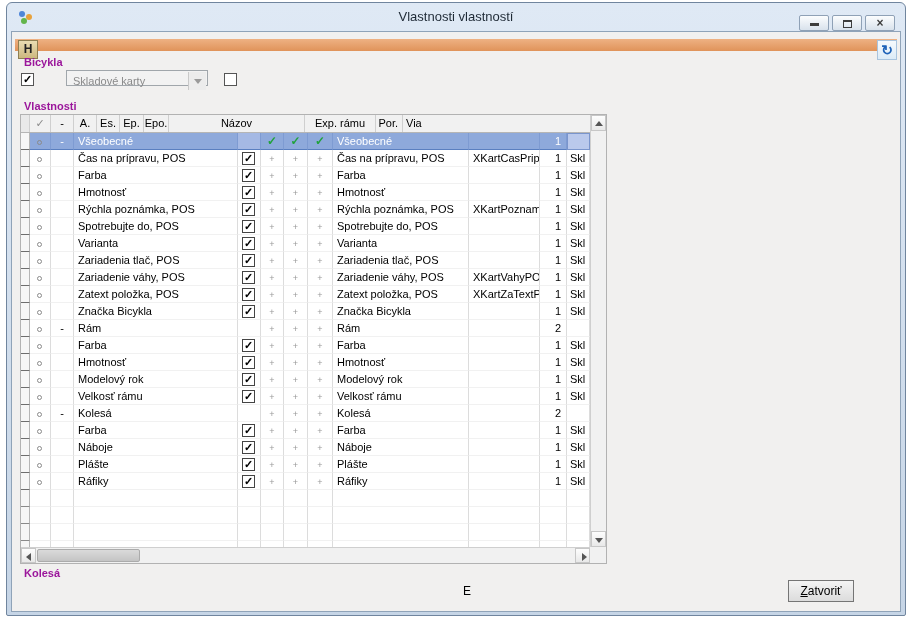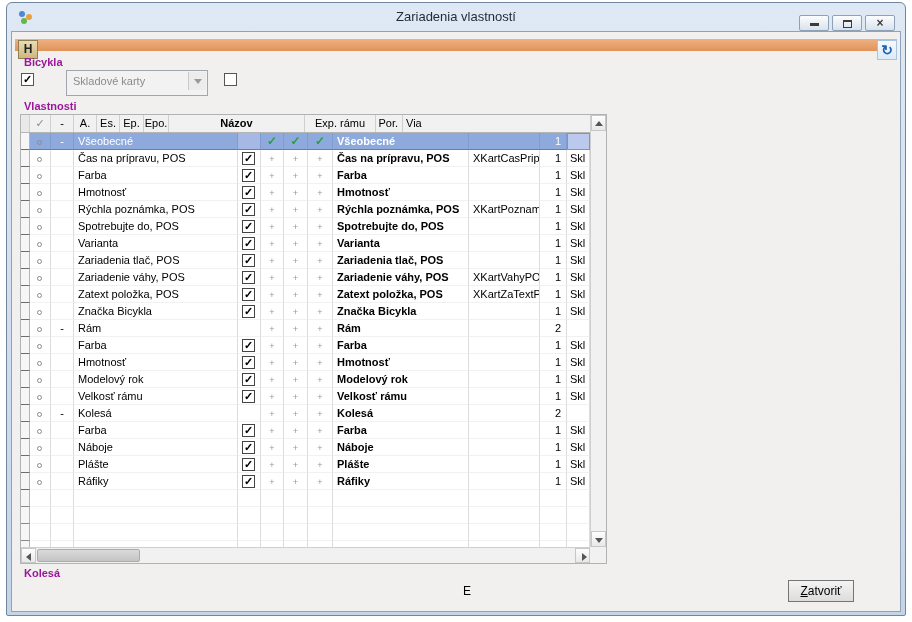--- a/index.html
+++ b/index.html
@@ -40,21 +40,21 @@
                  text-align:center; }
   .refresh-btn span { font-size:14px; font-weight:bold; color:#1e62b8; line-height:18px; }
 
   .grp-label { position:absolute; font-size:11px; font-weight:bold; color:#9b169b; }
 
   
   .cbx13 { position:absolute; width:13px; height:13px; background:#fff; border:1px solid #555;
            font-size:11px; font-weight:bold; color:#000; line-height:11px; text-align:center; }
   .cb-label { position:absolute; font-size:11px; color:#000;margin-top:44px; }
   .focus-dotted { outline:1px dotted #555; padding:0 1px; }
-  .combo { position:absolute; left:54px; top:38px; width:142px; height:26px;
+  .combo { position:absolute; left:54px; top:38px; width:142px; height:16px;
            background:#f2f2f2; border:1px solid #a0a6ab; }
   .combo-text { position:absolute; left:6px; top:4px; font-size:11px; color:#8a8a8a; }
   .combo-btn { position:absolute; right:1px; top:1px; width:18px; height:18px;
                background:#ececec; border-left:1px solid #c9c9c9; }
   .combo-btn i { position:absolute; left:5px; top:7px; width:0; height:0;
                  border-left:4px solid transparent; border-right:4px solid transparent;
                  border-top:5px solid #9a9a9a; }
 
   
   .grid { position:absolute; left:8px; top:82px; width:587px; height:450px;
@@ -62,21 +62,21 @@
   .ghead { position:absolute; left:0; top:0; right:16px; height:18px; display:flex;
            background:#f1f1f1; border-bottom:1px solid #b5b5b5; }
   .hc { border-right:1px solid #cfcfcf; font-size:11px; color:#000; line-height:17px;
         overflow:hidden; white-space:nowrap; text-align:center; flex:none; }
   .gbody { position:absolute; left:0; top:18px; right:16px; bottom:16px; overflow:hidden; }
   .grow { display:flex; height:17px; }
   .c { flex:none; border-right:1px solid #dcdcdc; border-bottom:1px solid #f1f1f1;
        font-size:11px; line-height:16px; overflow:hidden; white-space:nowrap; color:#000; }
   .w-gutter{width:9px;} .w-check{width:21px;} .w-minus{width:23px;} .w-place{width:164px;}
   .w-a{width:23px;} .w-es{width:23px;} .w-ep{width:24px;} .w-epo{width:25px;}
-  .w-nazov{width:136px;font-weight:bold;} .w-exp{width:71px;} .w-por{width:27px;} .w-via{width:23px;}
+  .w-nazov{width:136px;} .w-exp{width:71px;} .w-por{width:27px;} .w-via{width:23px;}
   .c.w-gutter { background:#f6f6f6; border-right:1px solid #b5b5b5; border-bottom:1px solid #6d6d6d; }
   .erow .c.w-gutter { border-bottom:1px solid #8a8a8a; }
   .txt { padding-left:4px; }
   .c.w-por { text-align:right; padding-right:5px; }
   .c.w-via { padding-left:3px; }
   .ctr { text-align:center; }
   .marker { display:inline-block; width:5px; height:5px; border:1px solid #8a8a8a;
             border-radius:50%; margin:5px 0 0 7px; }
   .cbx-cell { display:inline-block; width:13px; height:13px; margin:1px 0 0 4px;
               background:#fff; border:1px solid #444; font-size:11px; font-weight:bold;
@@ -124,21 +124,21 @@
 </head>
 <body>
 
 <div class="window">
   <div class="titlebar">
     <span class="app-icon">
         <i class="d1"></i>
         <i class="d2"></i>
         <i class="d3"></i>
       </span>
-    <div class="title-text">Zariadenia vlastností</div>
+    <div class="title-text">Vlastnosti vlastností</div>
     <div class="winbtns">
       <div class="winbtn">
           <span class="bar"></span>
         </div>
       <div class="winbtn">
           <span class="box"></span>
         </div>
       <div class="winbtn">
           <span class="x">×</span>
         </div>

